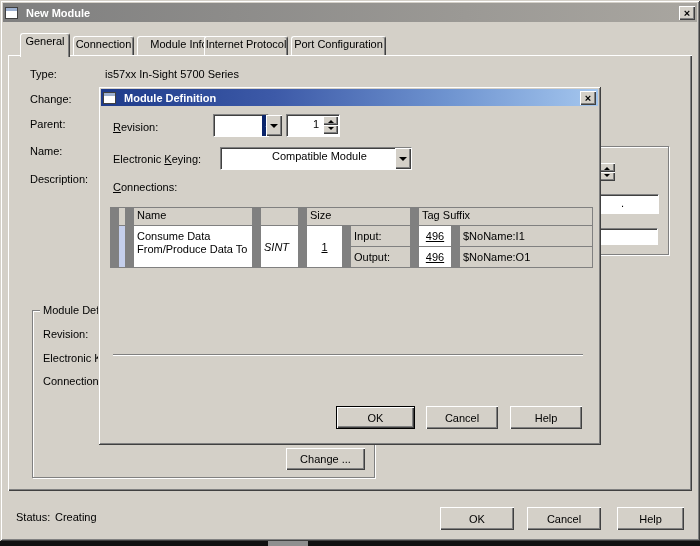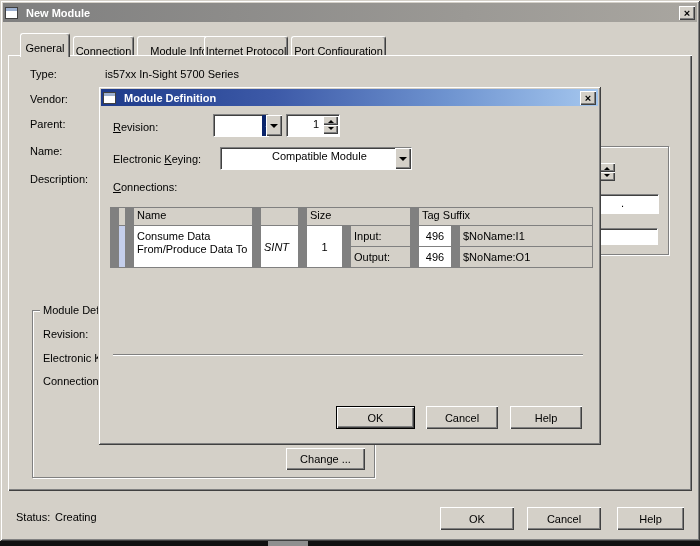--- a/index.html
+++ b/index.html
@@ -61,21 +61,21 @@
     width:16px; height:14px; font-weight:bold; font-size:11px; line-height:12px;
     margin-left:auto;
   }
 
   
   .tab {
     position:absolute; background:#d4d0c8; text-align:center;
     border-radius:3px 3px 0 0;
     border-top:1px solid #fff; border-left:1px solid #fff; border-right:1px solid #404040;
     box-shadow: inset -1px 0 0 #808080;
-    padding-top:8px;
+    padding-top:1px;
   }
 
   
   .combo { display:flex; }
   .combo .value { flex:1; padding:2px 1px 0 3px; overflow:hidden; white-space:nowrap;margin-left:48px; }
   .combo .drop { width:16px; margin:0; flex:0 0 auto; }
   .tri-down { width:0; height:0; border:4px solid transparent; border-top:4px solid #000; margin-top:4px; }
   .tri-up-s { width:0; height:0; border:3px solid transparent; border-bottom:3px solid #000; margin-top:-1px;}
   .tri-dn-s { width:0; height:0; border:3px solid transparent; border-top:3px solid #000; margin-top:3px;}
   .sel-hl { background:#0a246a; color:#fff; }
@@ -84,21 +84,21 @@
   .deftable {
     display:grid;
     grid-template-columns:14px 126px 45px 43px 67px 40px 140px;
     grid-template-rows:17px 20px 20px;
     gap:1px; background:#808080; border:1px solid #808080;
   }
   .deftable > div { background:#fff; padding:1px 3px; overflow:hidden; white-space:nowrap;margin-left:8px; }
   .deftable .hd { background:#d4d0c8; }
   .deftable .gray { background:#d4d0c8; }
   .deftable .sel { background:#c5cfec; }
-  .deftable .ctr { text-align:center; display:flex; align-items:center; justify-content:center; }
+  .deftable .ctr { text-align:center; display:flex; align-items:center; justify-content:center;text-decoration:underline; }
   .deftable .vctr { display:flex; align-items:center; }
 
   .grouptitle { position:absolute; top:-7px; left:7px; background:#d4d0c8; padding:0 3px; white-space:nowrap; }
   u { text-decoration:underline; }
 </style>
 </head>
 <body>
 
 <div class="abs win-raised" style="left:0;top:0;width:700px;height:541px;">
 
@@ -110,21 +110,21 @@
 
   <div class="tab" style="left:73px;top:36px;width:61px;height:19px;z-index:1;"><span>Connection</span></div>
   <div class="tab" style="left:137px;top:36px;width:84px;height:19px;z-index:1;"><span>Module Info</span></div>
   <div class="tab" style="left:204px;top:36px;width:84px;height:19px;z-index:1;"><span>Internet Protocol</span></div>
   <div class="tab" style="left:291px;top:36px;width:95px;height:19px;z-index:1;"><span>Port Configuration</span></div>
 
   <div class="abs page-raised" style="left:8px;top:55px;width:684px;height:436px;z-index:2;">
 
     <div class="abs" style="left:22px;top:13px;">Type:</div>
     <div class="abs" style="left:97px;top:13px;">is57xx In-Sight 5700 Series</div>
-    <div class="abs" style="left:22px;top:38px;">Vendor:</div>
+    <div class="abs" style="left:22px;top:38px;">Change:</div>
     <div class="abs" style="left:22px;top:63px;">Parent:</div>
     <div class="abs" style="left:22px;top:90px;">Name:</div>
     <div class="abs" style="left:22px;top:118px;">Description:</div>
 
     <div class="abs etched" style="left:552px;top:91px;width:109px;height:109px;"></div>
     <div class="abs btn" style="left:590px;top:108px;width:17px;height:9px;">
         <span class="tri-up-s"></span>
       </div>
     <div class="abs btn" style="left:590px;top:117px;width:17px;height:9px;">
         <span class="tri-dn-s" style="margin-top:0;"></span>

